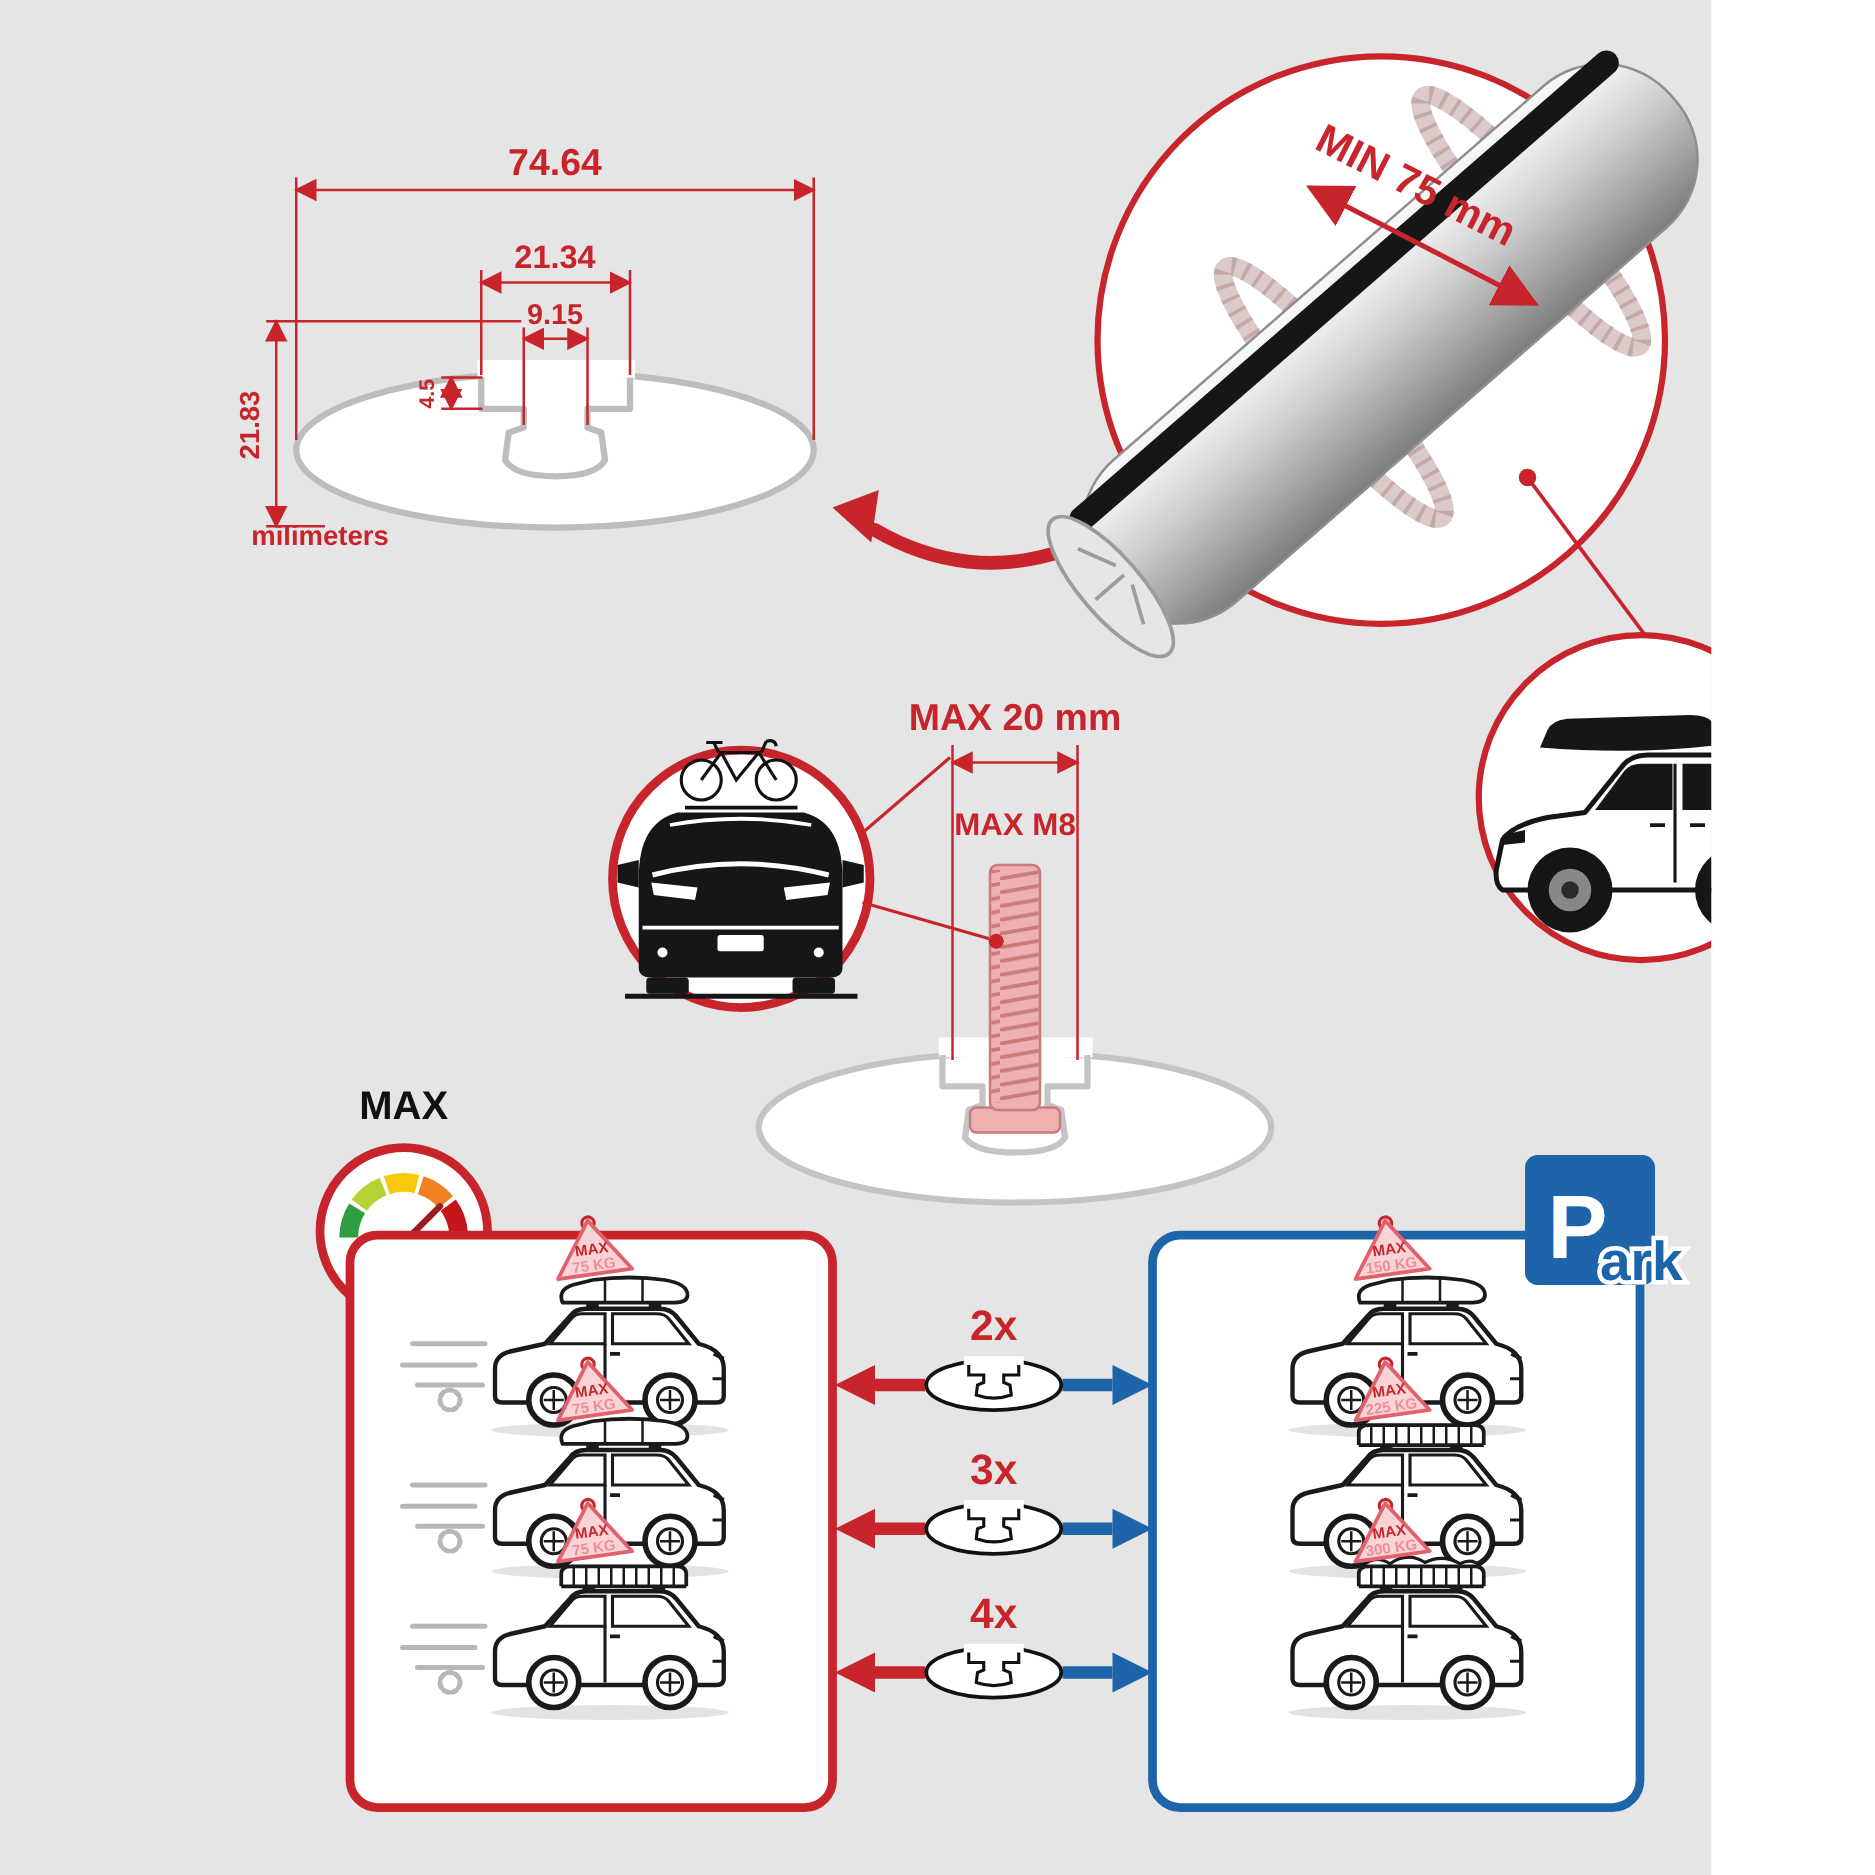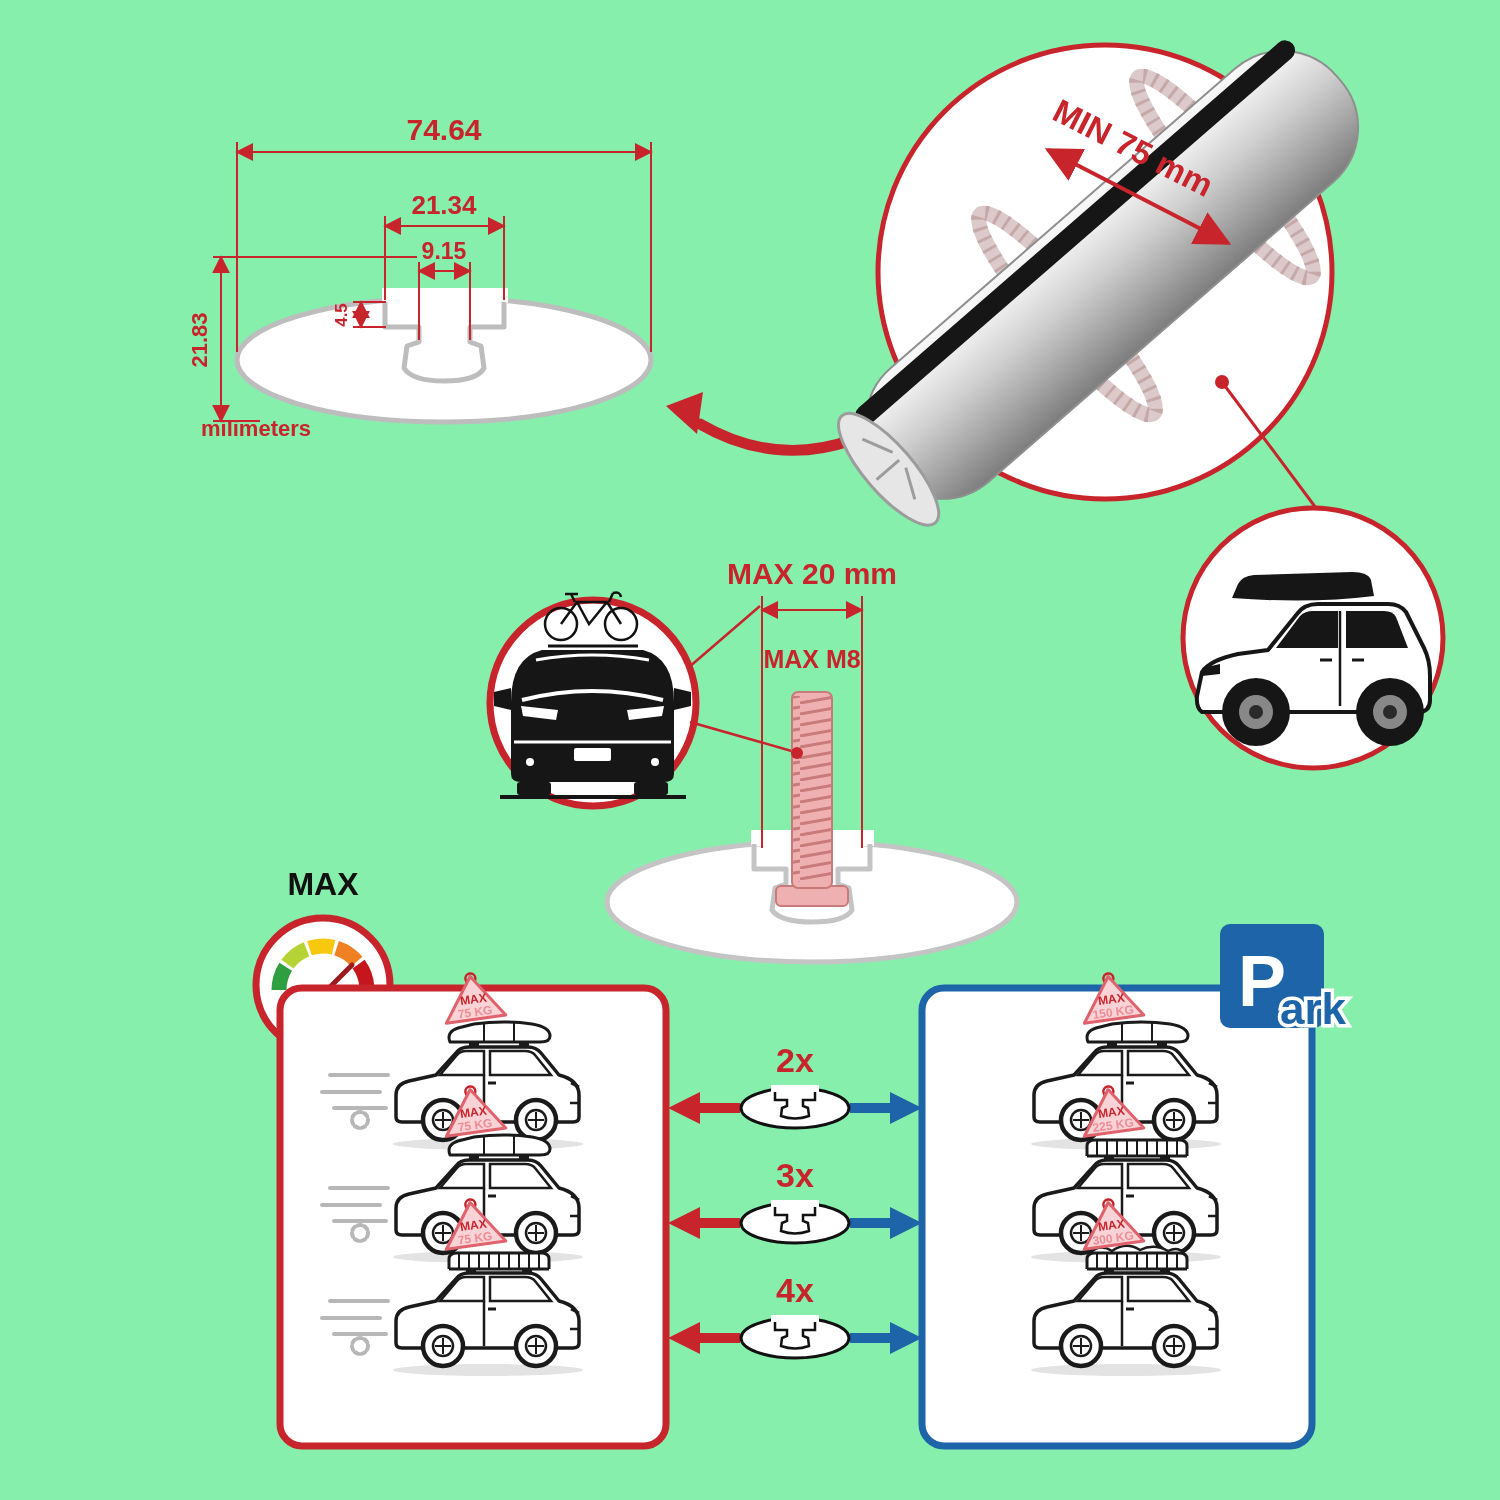--- a/index.html
+++ b/index.html
@@ -1,16 +1,16 @@
 <!DOCTYPE html>
 <html><head>
 <meta charset="utf-8">
 <style>
   html,body{margin:0;padding:0;background:#fff;}
-  .canvas{position:relative;width:1500px;height:1500px;background:#86efac;overflow:hidden;}
+  .canvas{position:relative;width:1369px;height:1500px;background:#e5e5e5;overflow:hidden;}
   svg{display:block;}
   text{font-family:"Liberation Sans",sans-serif;font-weight:bold;}
 </style>
 </head>
 <body>
 
 <div class="canvas">
 <svg width="1500" height="1500" viewBox="0 0 1500 1500" xmlns="http://www.w3.org/2000/svg">
 
   <defs>

